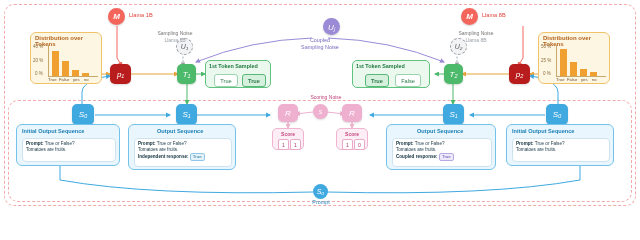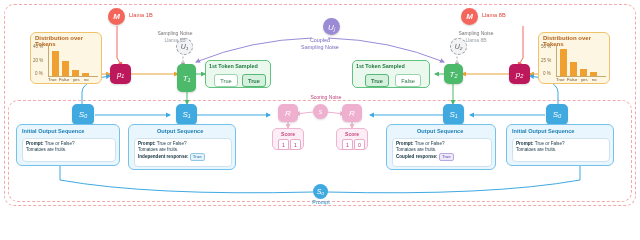--- a/index.html
+++ b/index.html
@@ -48,21 +48,21 @@
     position:absolute;width:17px;height:17px;border-radius:50%;
     background:#9b8ad6;color:#fff;display:flex;align-items:center;justify-content:center;
     font-size:8px;font-style:italic;box-shadow:0 1px 2px rgba(0,0,0,.18);
   }
   .coupled-lbl{position:absolute;font-size:5.4px;color:#7a6bbf;text-align:center;line-height:1.15;}
 
   .node{
     position:absolute;border-radius:5px;display:flex;align-items:center;justify-content:center;
     font-size:8px;font-style:italic;color:#fff;box-shadow:0 1px 2px rgba(0,0,0,.15);
   }
-  .n-orange{background:#be185d;}
+  .n-orange{background:#b91c1c;}
   .n-green{background:#4cb96b;}
   .n-blue{background:#3fa9e0;}
   .n-pink{background:#efb0cf;}
 
   .sampbox{
     position:absolute;border:1px solid #5fc27e;background:#eaf8ee;border-radius:5px;box-sizing:border-box;
   }
   .sampbox .sb-ttl{position:absolute;left:3px;top:2px;font-size:5.4px;color:#1f7a3f;font-weight:bold;}
   .tokchip{
     position:absolute;border:1px solid #9bd3ae;background:#fff;border-radius:3px;
@@ -196,21 +196,21 @@
     <div class="xlbl" style="left:42px;top:44px;">yes</div>
     <div class="xlbl" style="left:53px;top:44px;">no</div>
   </div>
 
   <div class="node n-orange" style="left:110px;top:64px;width:21px;height:20px;">p₁</div>
 
   <div class="noise-circle" style="left:176px;top:38px;">U₁</div>
   <div class="noise-lbl" style="left:140px;top:30px;width:70px;">Sampling Noise</div>
   <div class="noise-lbl" style="left:140px;top:37px;width:70px;color:#9aa0a6;">Llama 1B</div>
 
-  <div class="node n-green" style="left:177px;top:64px;width:19px;height:28px;">T₁</div>
+  <div class="node n-green" style="left:177px;top:64px;width:19px;height:20px;">T₁</div>
 
   <div class="sampbox" style="left:205px;top:60px;width:66px;height:28px;">
     <div class="sb-ttl">1st Token Sampled</div>
     <div class="tokchip" style="left:8px;top:13px;width:22px;height:11px;">True</div>
     <div class="tokchip sel" style="left:36px;top:13px;width:22px;height:11px;">True</div>
   </div>
 
   <div class="llama-circle" style="left:461px;top:8px;">M</div>
   <div class="llama-lbl" style="left:482px;top:12px;">Llama 8B</div>
 

